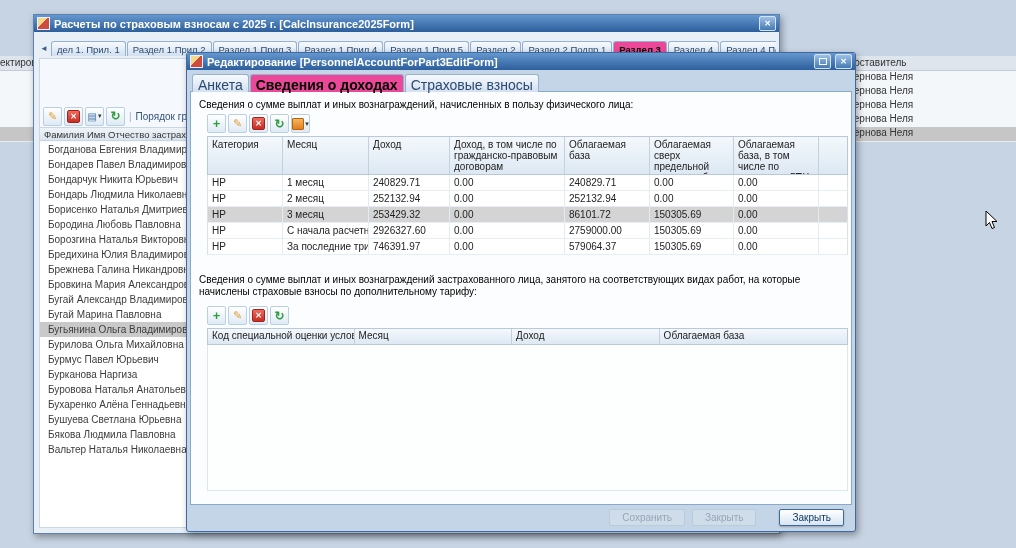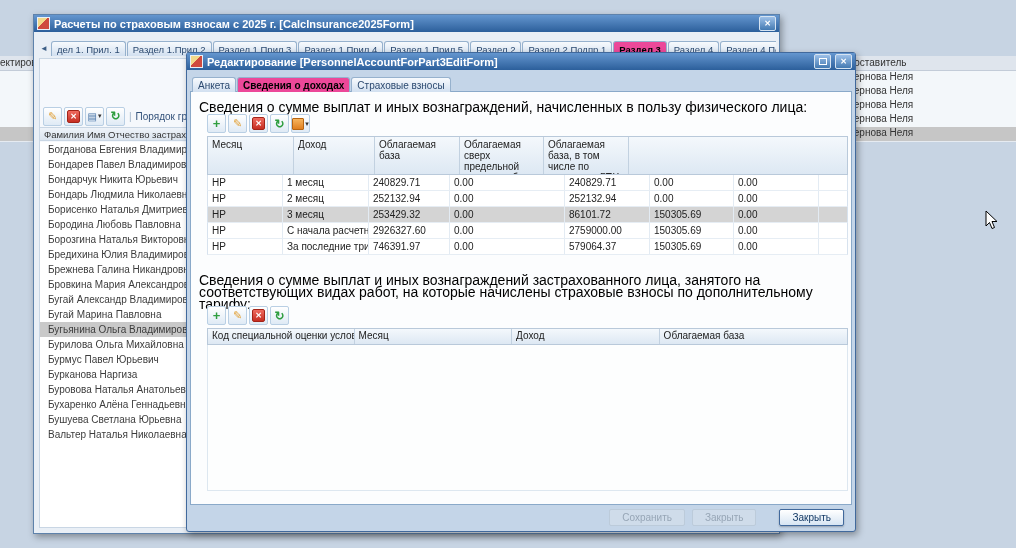--- a/index.html
+++ b/index.html
@@ -67,24 +67,24 @@
     white-space:nowrap;overflow:hidden;box-sizing:border-box;}
   .lp-list{position:absolute;left:0;top:83px;right:0;bottom:0;background:#fff;}
   .lp-row{height:15px;line-height:15px;font-size:10px;color:#3c3c3c;
     padding:0 4px 0 8px;white-space:nowrap;overflow:hidden;}
   .lp-row.sel{background:#c9c9c9;}
 
   
   .modal{left:186px;top:52px;width:668px;height:478px;background:#c4d5e8;
     border:1px solid #41699c;border-radius:3px;}
   .modal-tabs{position:absolute;left:5px;top:21px;height:18px;display:flex;
-    align-items:flex-end;gap:1px;font-size:10px;z-index:2;}
+    gap:1px;font-size:14px;z-index:2;}
   .modal-content{position:absolute;left:3px;right:3px;top:38px;bottom:26px;
     background:#fcfdfe;border:1px solid #8aa9c9;}
-  .caption{position:absolute;left:8px;font-size:14px;color:#000;}
+  .caption{position:absolute;left:8px;font-size:10px;color:#000;}
   .c1{top:7px;}
   .c2{top:182px;width:628px;line-height:12px;}
   .toolbar{position:absolute;left:16px;display:flex;gap:2px;}
   .t1{top:22px;}
   .t2{top:214px;}
   .tbl{position:absolute;left:16px;width:641px;font-size:10px;color:#222;}
   .tbl1{top:44px;}
   .tbl2{top:236px;}
   .thead{display:flex;background:linear-gradient(#f4f8fc,#dde8f3);
     border:1px solid #b9c9da;}
@@ -192,20 +192,21 @@
           <div class="lp-row">Бровкина Мария Александровна</div>
           <div class="lp-row">Бугай Александр Владимирович</div>
           <div class="lp-row">Бугай Марина Павловна</div>
           <div class="lp-row sel">Бугьянина Ольга Владимировна</div>
           <div class="lp-row">Бурилова Ольга Михайловна</div>
           <div class="lp-row">Бурмус Павел Юрьевич</div>
           <div class="lp-row">Бурканова Наргиза</div>
           <div class="lp-row">Буровова Наталья Анатольевна</div>
           <div class="lp-row">Бухаренко Алёна Геннадьевна</div>
           <div class="lp-row">Бушуева Светлана Юрьевна</div>
+          <div class="lp-row">Бякова Людмила Павловна</div>
           <div class="lp-row">Вальтер Наталья Николаевна</div>
         </div>
       </div>
     </div>
   </div>
 
   <div class="win modal">
     <div class="titlebar">
       <span class="app-icon"></span>
       <span class="title-text">Редактирование [PersonnelAccountForPart3EditForm]</span>
@@ -238,22 +239,24 @@
             <span class="g-refresh">↻</span>
           </span>
         <span class="tbtn">
             <span class="g-export"></span>
             <span class="dd">▾</span>
           </span>
       </div>
 
       <div class="tbl tbl1">
         <div class="thead">
+          <div class="th w0">Категория</div>
           <div class="th w1">Месяц</div>
           <div class="th w2">Доход</div>
+          <div class="th w3">Доход, в том числе по гражданско-правовым договорам</div>
           <div class="th w4">Облагаемая база</div>
           <div class="th w5">Облагаемая сверх предельной величины базы</div>
           <div class="th w6">Облагаемая база, в том числе по договорам ГПХ</div>
           <div class="th wf"></div>
         </div>
         <div class="trow">
           <div class="td w0">НР</div>
           <div class="td w1">1 месяц</div>
           <div class="td w2">240829.71</div>
           <div class="td w3">0.00</div>

